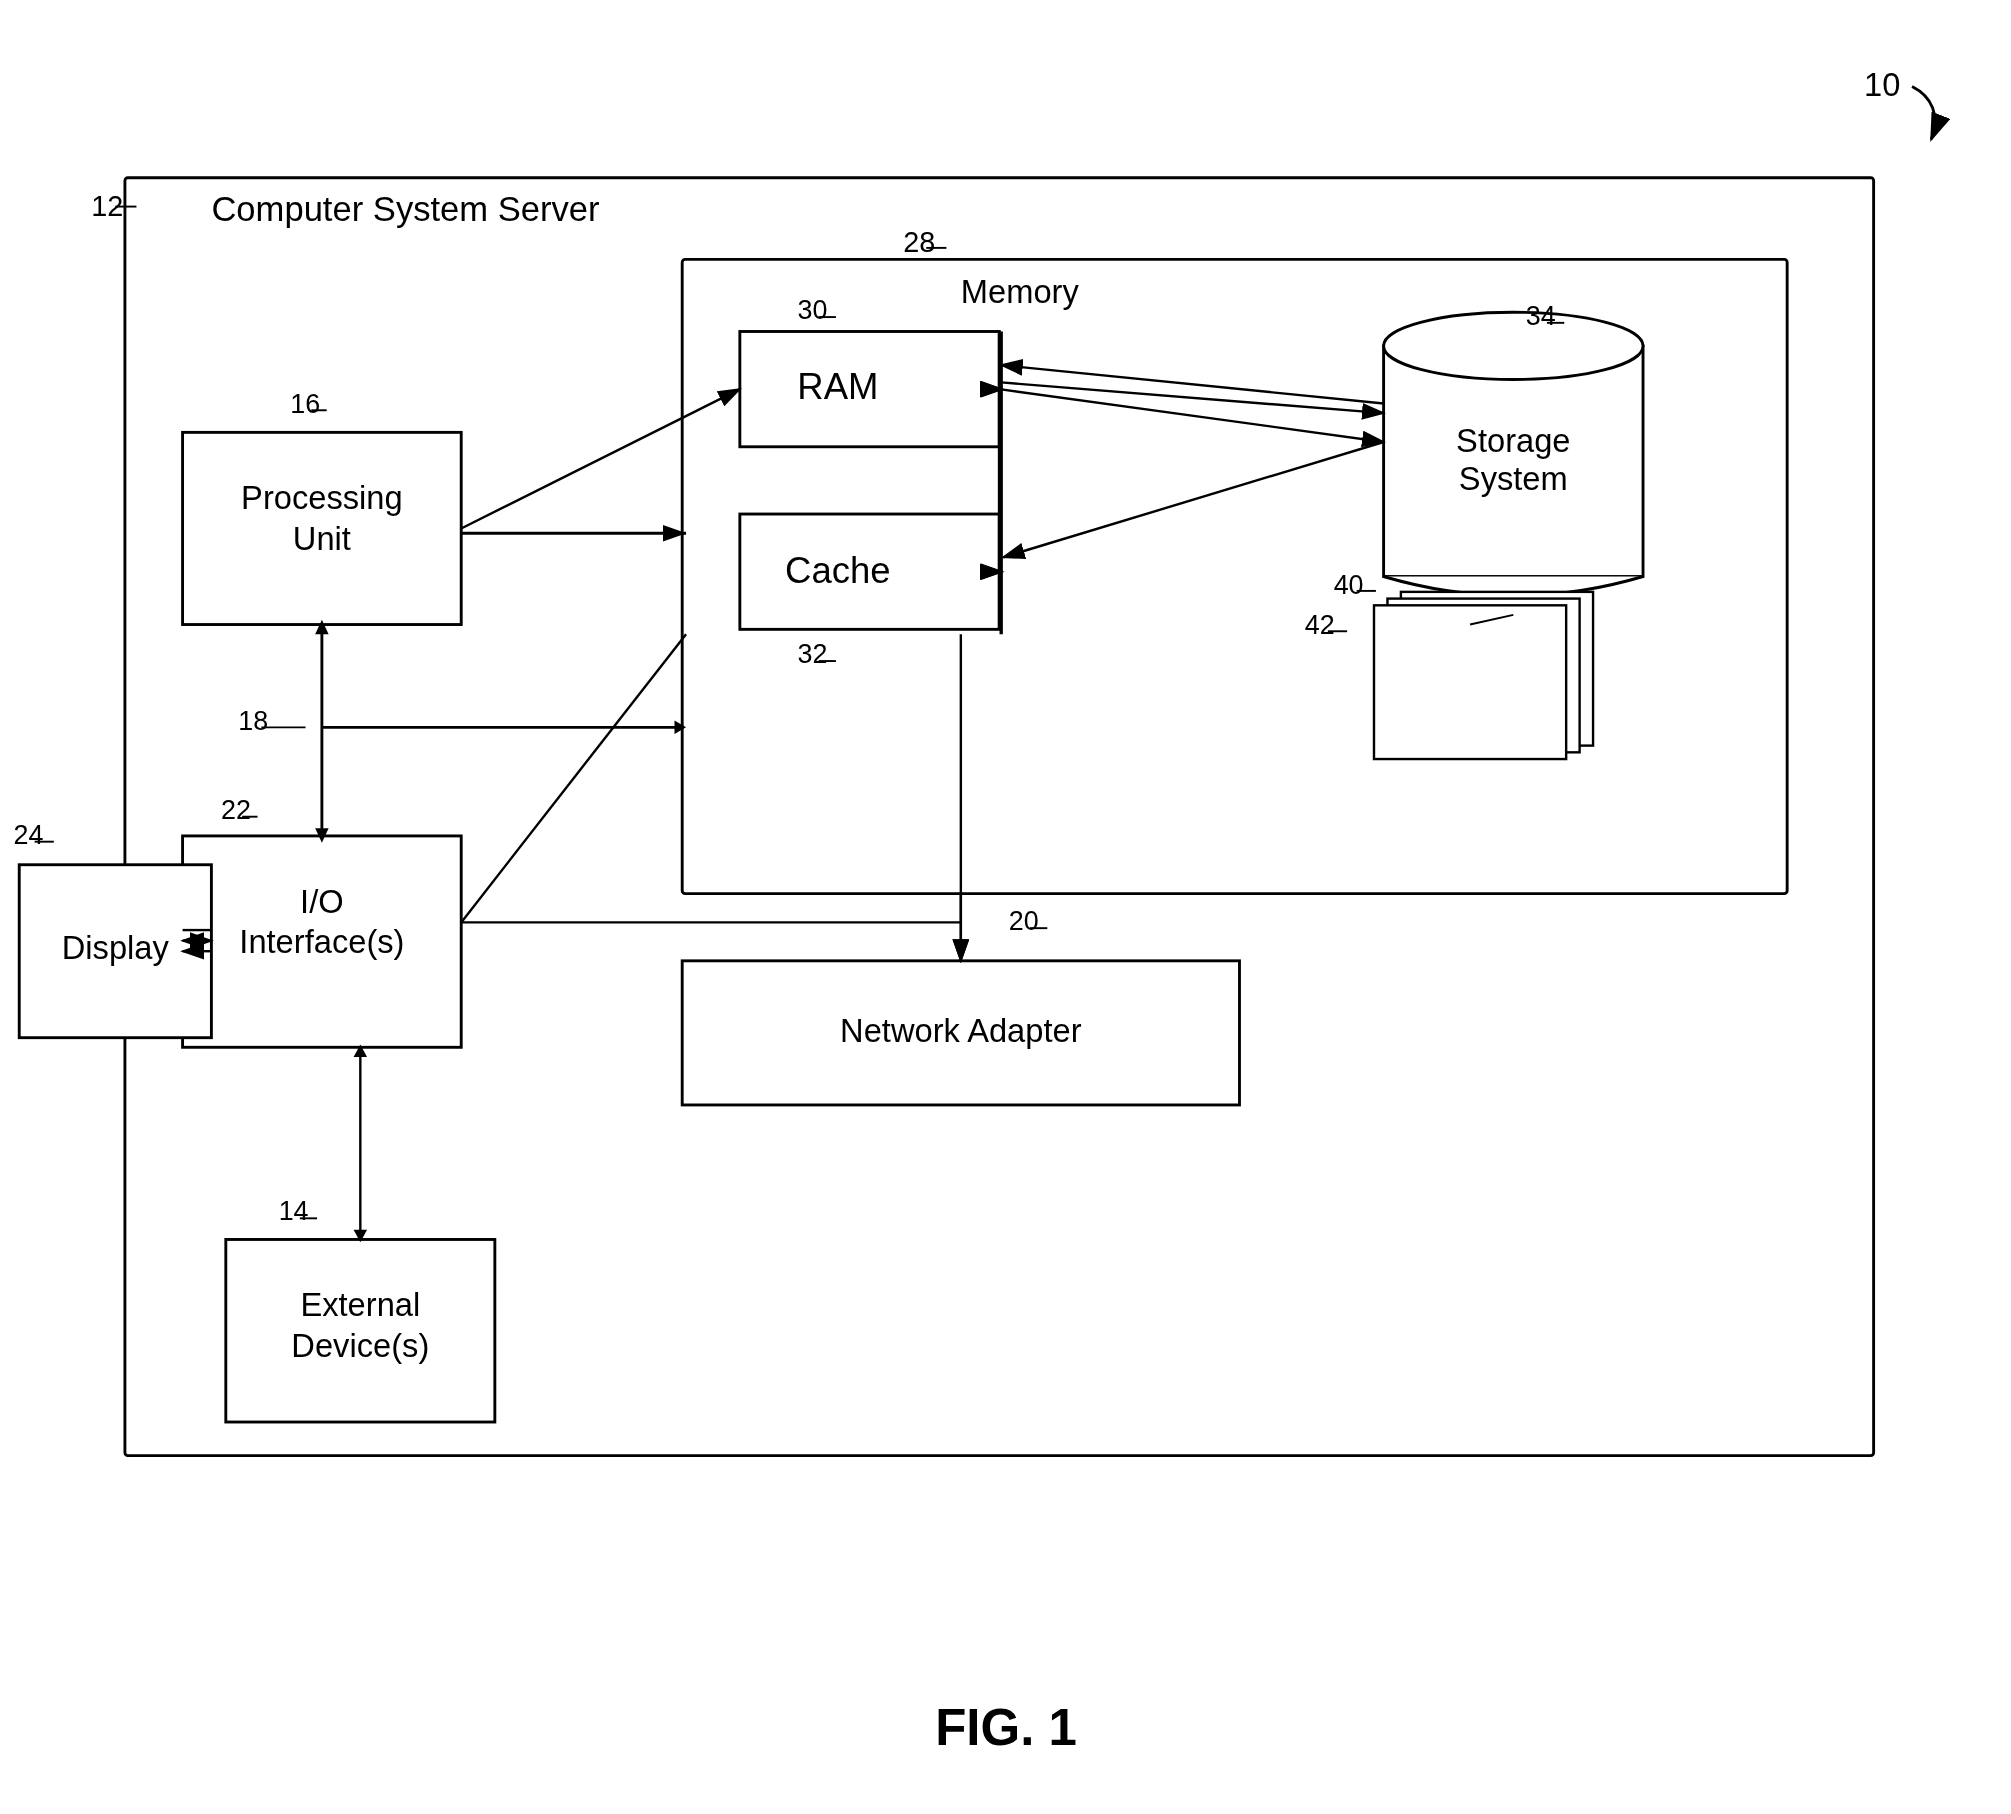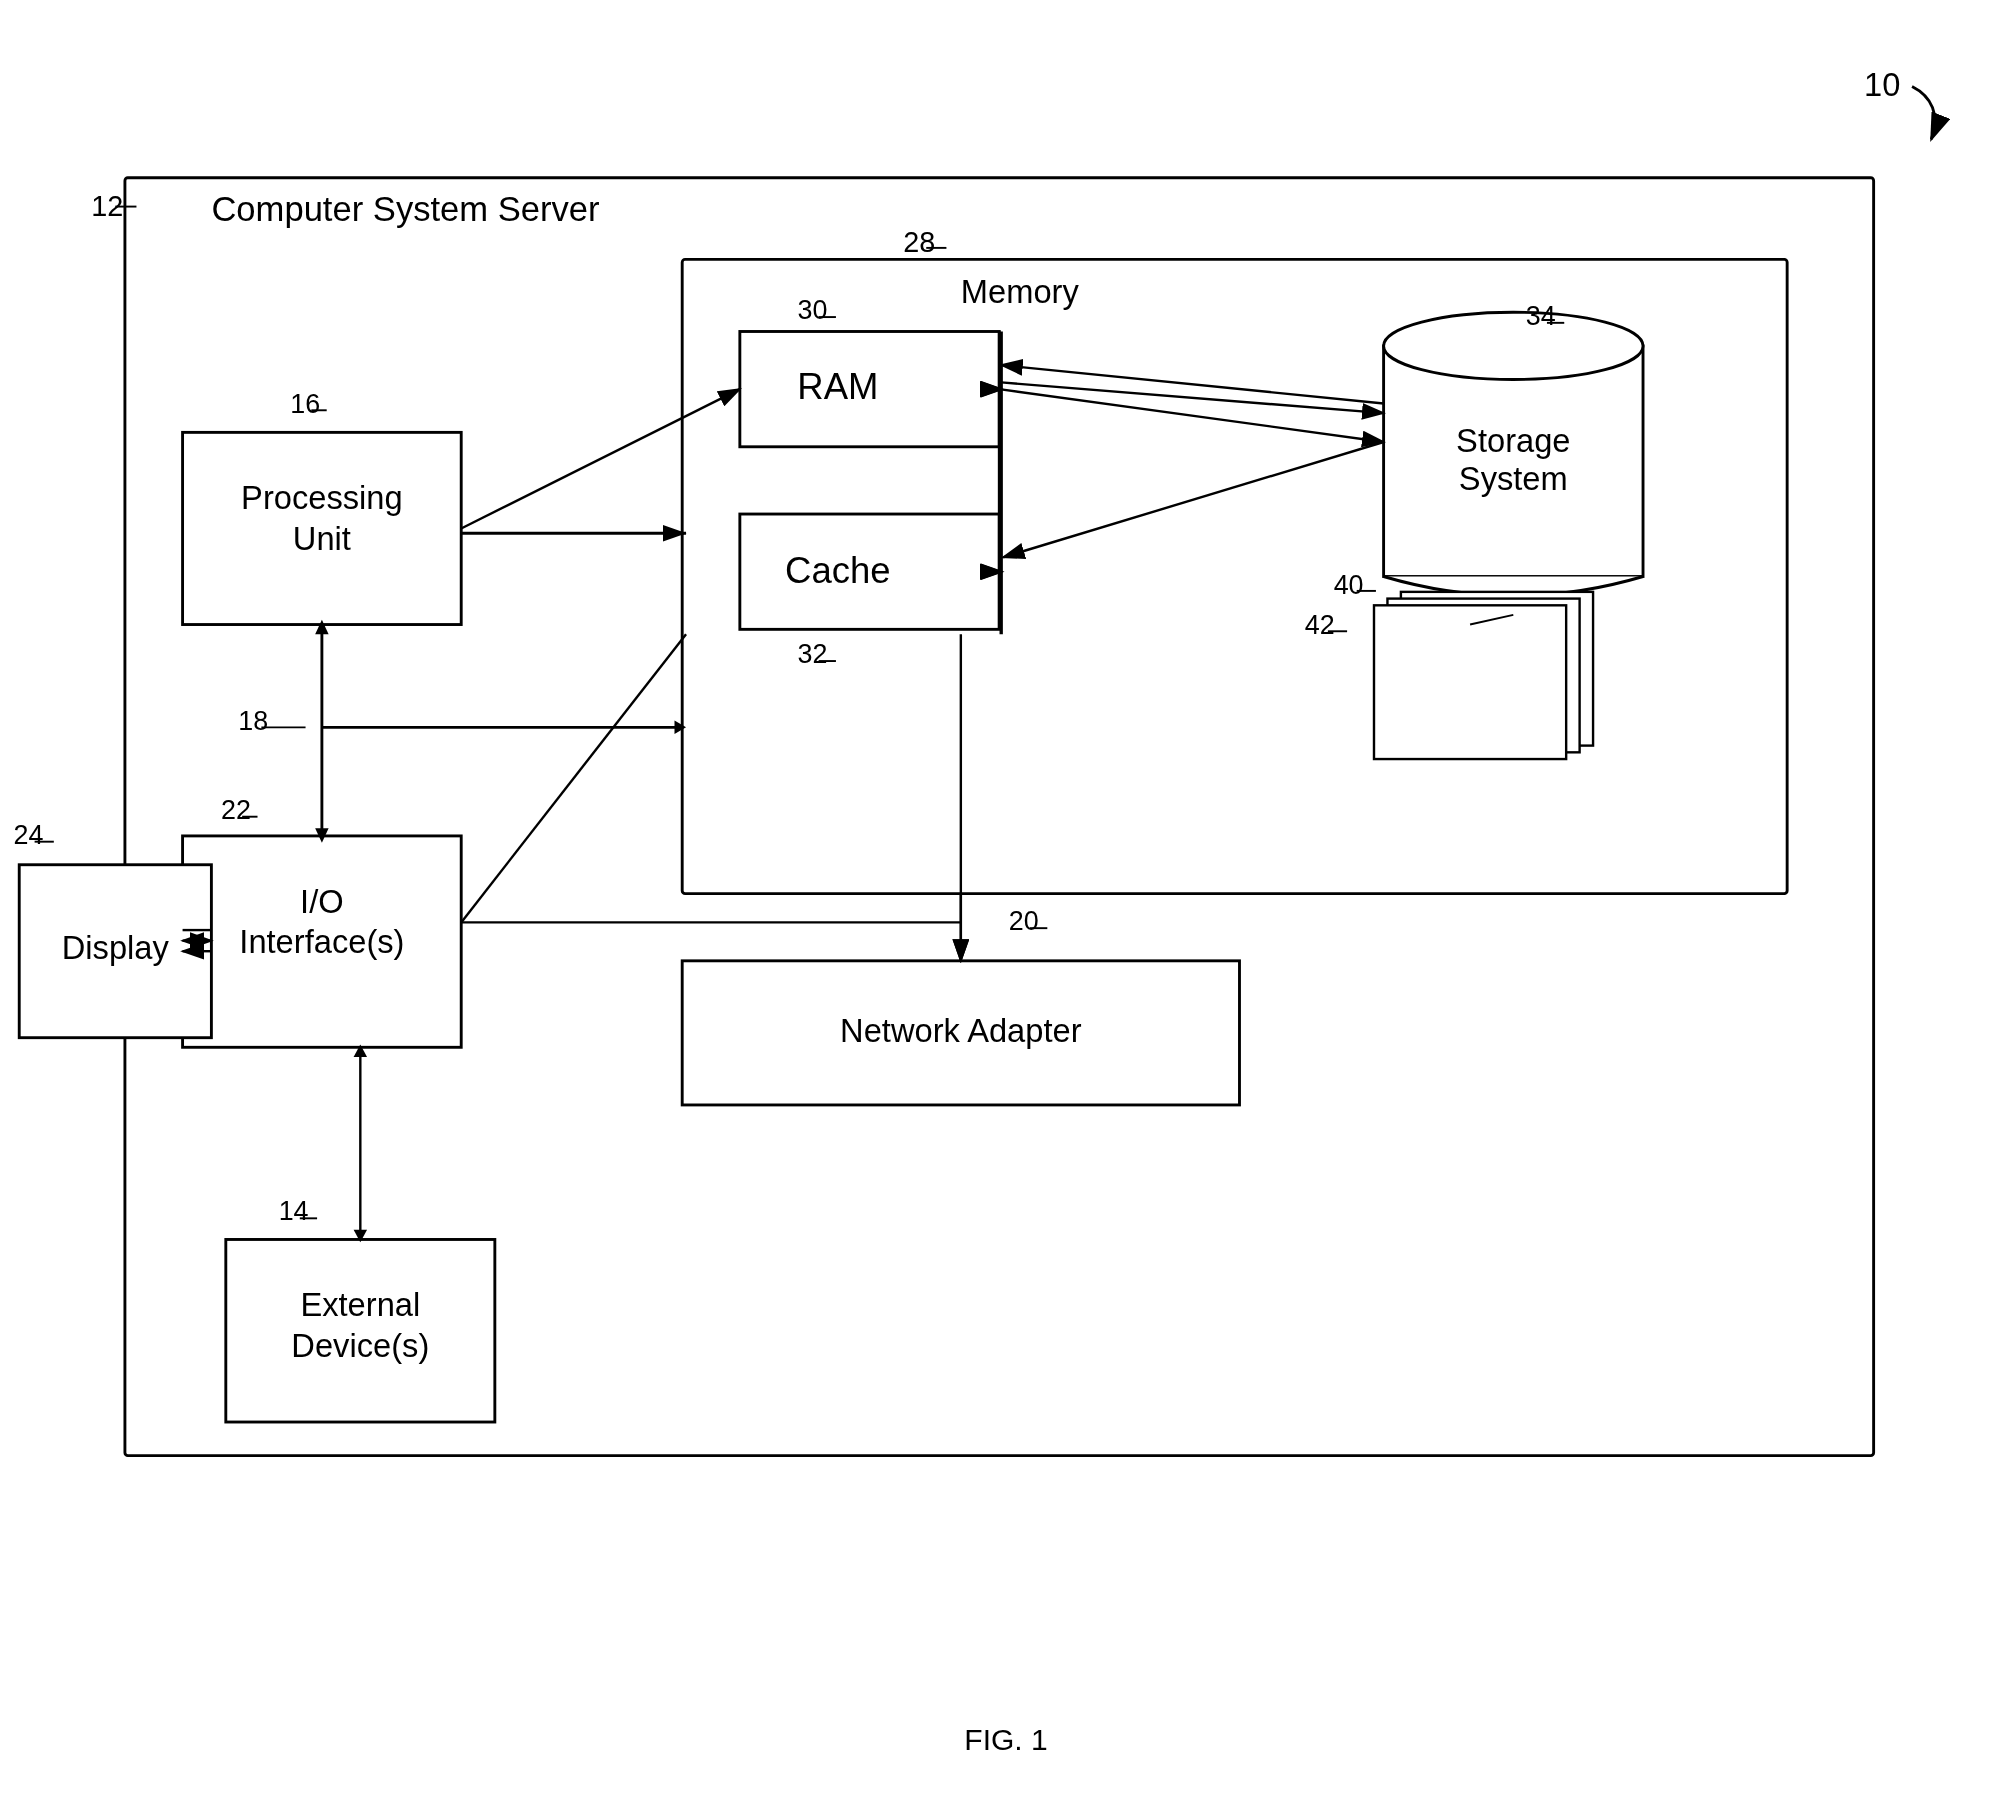--- a/index.html
+++ b/index.html
@@ -178,16 +178,16 @@
 
     <line x1="335" y1="757" x2="710" y2="757" stroke="#000" stroke-width="3"></line>
     <polygon points="702,750 714,757 702,764" fill="#000"></polygon>
 
     <line x1="1000" y1="930" x2="1000" y2="1000" stroke="#000" stroke-width="2.5" marker-end="url(#arrowhead)"></line>
 
     <line x1="1575" y1="640" x2="1530" y2="650" stroke="#000" stroke-width="2"></line>
 
   </svg>
 
-  <div style="position:absolute; bottom:53px; left:50%; transform:translateX(-50%); font-size:30px; font-weight:normal; font-family:Arial;">FIG. 1</div>
+  <div style="position:absolute; bottom:53px; left:50%; transform:translateX(-50%); font-size:51px; font-weight:bold; font-family:Arial;">FIG. 1</div>
 
 </div>
 
 
 </body></html>

